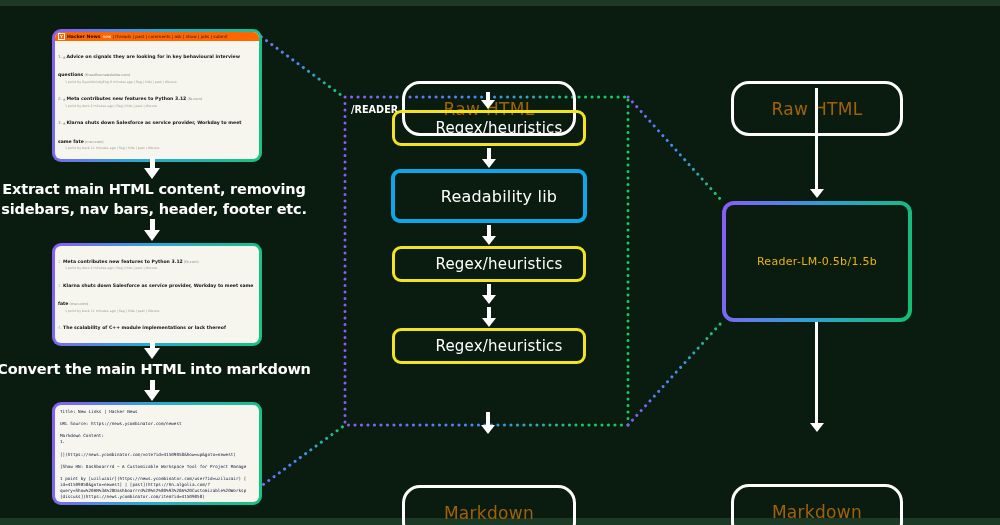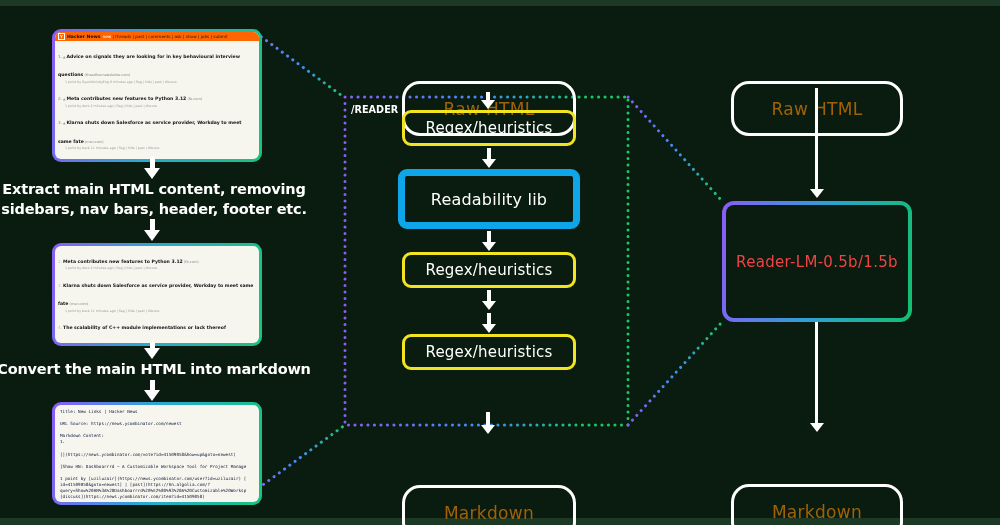--- a/index.html
+++ b/index.html
@@ -44,32 +44,32 @@
        color:#a16207;border-radius:18px;letter-spacing:.3px;margin-top:48px;}
   .box.white{border:3px solid #fff;}
   #mid-raw{left:402px;top:33px;width:168px;height:49px;font-size:17px;}
   #mid-md{left:402px;top:437px;width:168px;height:49px;font-size:17px;}
   #right-raw{left:731px;top:33px;width:166px;height:49px;font-size:17px;}
   #right-md{left:731px;top:436px;width:166px;height:50px;font-size:17px;}
 
   #pipeline{position:absolute;left:402px;top:110px;width:174px;display:flex;
             flex-direction:column;align-items:center;}
   .pstep{width:168px;display:flex;align-items:center;justify-content:center;color:#fff;
-         border-radius:9px;letter-spacing:.2px;}
+         border-radius:9px;letter-spacing:.2px;padding-left:20px;}
   .pstep.yellow{height:30px;border:3px solid #f2e41f;font-size:15px;}
-  .pstep.white{height:46px;border:7px solid #0ea5e9;font-size:16px;}
+  .pstep.white{height:46px;border:4px solid #0ea5e9;font-size:16px;}
   .step-arrow{width:4px;height:11px;background:#fff;position:relative;margin:2px 0 10px 0;}
   .step-arrow::after{content:'';position:absolute;top:100%;left:-5px;width:0;height:0;
          border:7px solid transparent;border-top:9px solid #fff;border-bottom:none;}
 
   #readerlm-wrap{position:absolute;left:722px;top:201px;width:190px;height:121px;padding:4px;
          box-sizing:border-box;border-radius:12px;
          background:linear-gradient(100deg,#8b5cf6 0%,#2f9fd6 50%,#12c06e 100%);}
   #readerlm-inner{width:100%;height:100%;border-radius:8px;background:#0a1b10;display:flex;
-         align-items:center;justify-content:center;color:#ef4444;font-size:15px;letter-spacing:.3px;}
+         align-items:center;justify-content:center;color:#eab308;font-size:11px;letter-spacing:.3px;}
 
   #reader-label{position:absolute;left:351px;top:103px;color:#fff;font-size:11px;font-weight:bold;
          transform:scaleX(.88);transform-origin:left center;letter-spacing:0;}
 
   
   .varrow{position:absolute;background:#fff;}
   .varrow::after{content:'';position:absolute;top:100%;width:0;height:0;
          border:7px solid transparent;border-top:9px solid #fff;border-bottom:none;}
   .varrow.big{width:5px;} .varrow.big::after{left:-6px;border-width:8.5px;border-top-width:11px;border-bottom:none;}
   .varrow.small{width:4px;} .varrow.small::after{left:-5px;}

